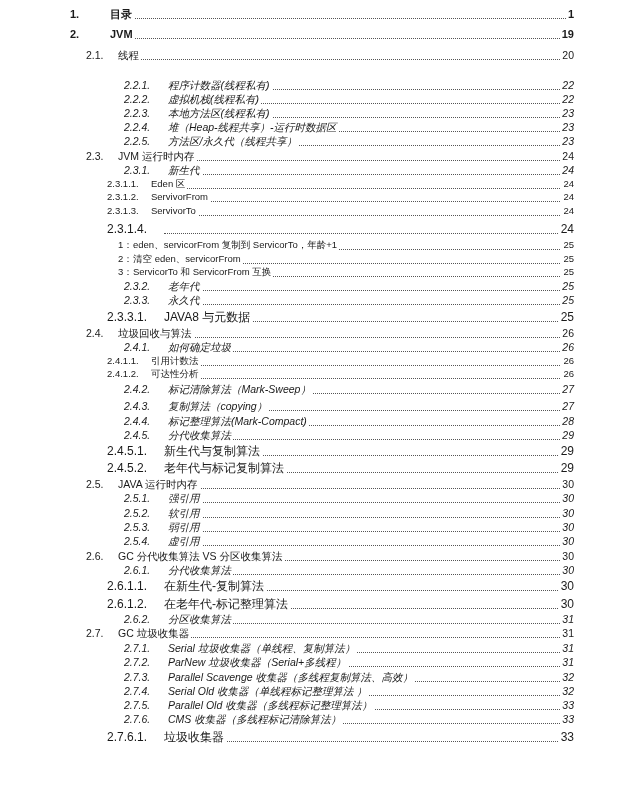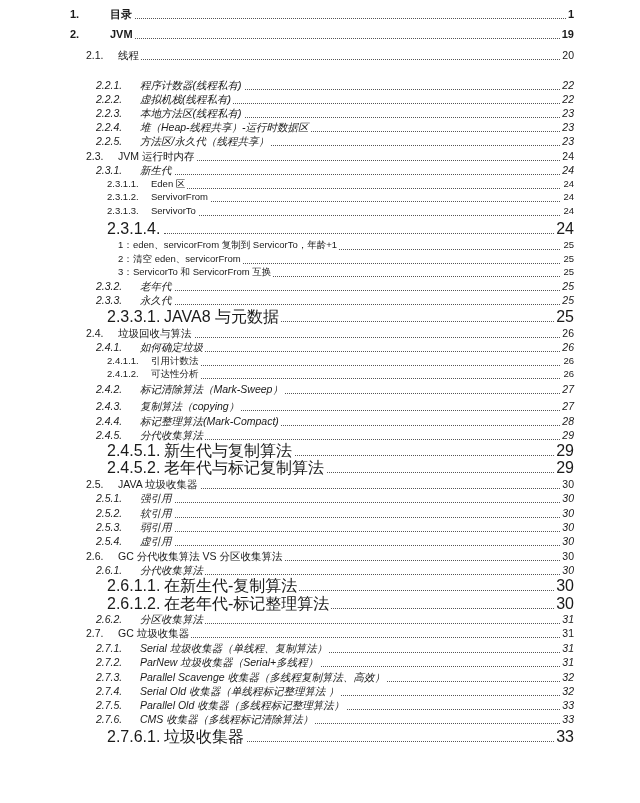--- a/index.html
+++ b/index.html
@@ -9,23 +9,23 @@
   .row { position: absolute; left: 0; right: 0; height: 14px; display: block; }
   .num { position: absolute; white-space: nowrap; line-height: 14px; top: 0; }
   .title { position: absolute; white-space: nowrap; line-height: 14px; top: 0; background: #fff; padding-right: 2px; z-index: 2; }
   .leader { position: absolute; top: 0; height: 14px; right: 66px; z-index: 1;
             border-bottom: 1px dotted #555; transform: translateY(-3px); }
   .page { position: absolute; right: 66px; top: 0; line-height: 14px; white-space: nowrap; background: #fff; padding-left: 2px; z-index: 2; }
 
   .l0 { font-weight: bold; font-size: 11px; }
   .l0 .page { font-size: 11px; }
   .l1 { font-size: 10.5px; }
-  .l2 { font-size: 10.5px; font-style: italic; }
+  .l2 { font-size: 10.5px; font-style: italic; margin-left: 28px; }
   .l3 { font-size: 9.5px; }
-  .l3b { font-size: 16px; padding-left: 16px; }
+  .l3b { font-size: 12px; padding-left: 16px; }
   .li { font-size: 9.5px; }
   .serif { font-family: "DejaVu Serif", "Liberation Serif", serif; }
 </style>
 </head>
 <body>
 
 <div class="toc">
 
   <div class="row l0" style="top:7px">
     <span class="num" style="left:70px">1.</span>
@@ -209,21 +209,21 @@
   </div>
   <div class="row l3b" style="top:461px">
     <span class="num" style="left:107px">2.4.5.2.</span>
     <span class="title" style="left:164px">老年代与标记复制算法</span>
     <span class="leader" style="left:164px"></span>
     <span class="page">29</span>
   </div>
 
   <div class="row l1" style="top:477px">
     <span class="num" style="left:86px">2.5.</span>
-    <span class="title" style="left:118px">JAVA 垃圾收集器</span>
+    <span class="title" style="left:118px">JAVA 运行时内存</span>
     <span class="leader" style="left:118px"></span>
     <span class="page">30</span>
   </div>
   <div class="row l2" style="top:491px">
     <span class="num" style="left:96px">2.5.1.</span>
     <span class="title serif" style="left:140px">强引用</span>
     <span class="leader" style="left:140px"></span>
     <span class="page">30</span>
   </div>
   <div class="row l2" style="top:506px">

